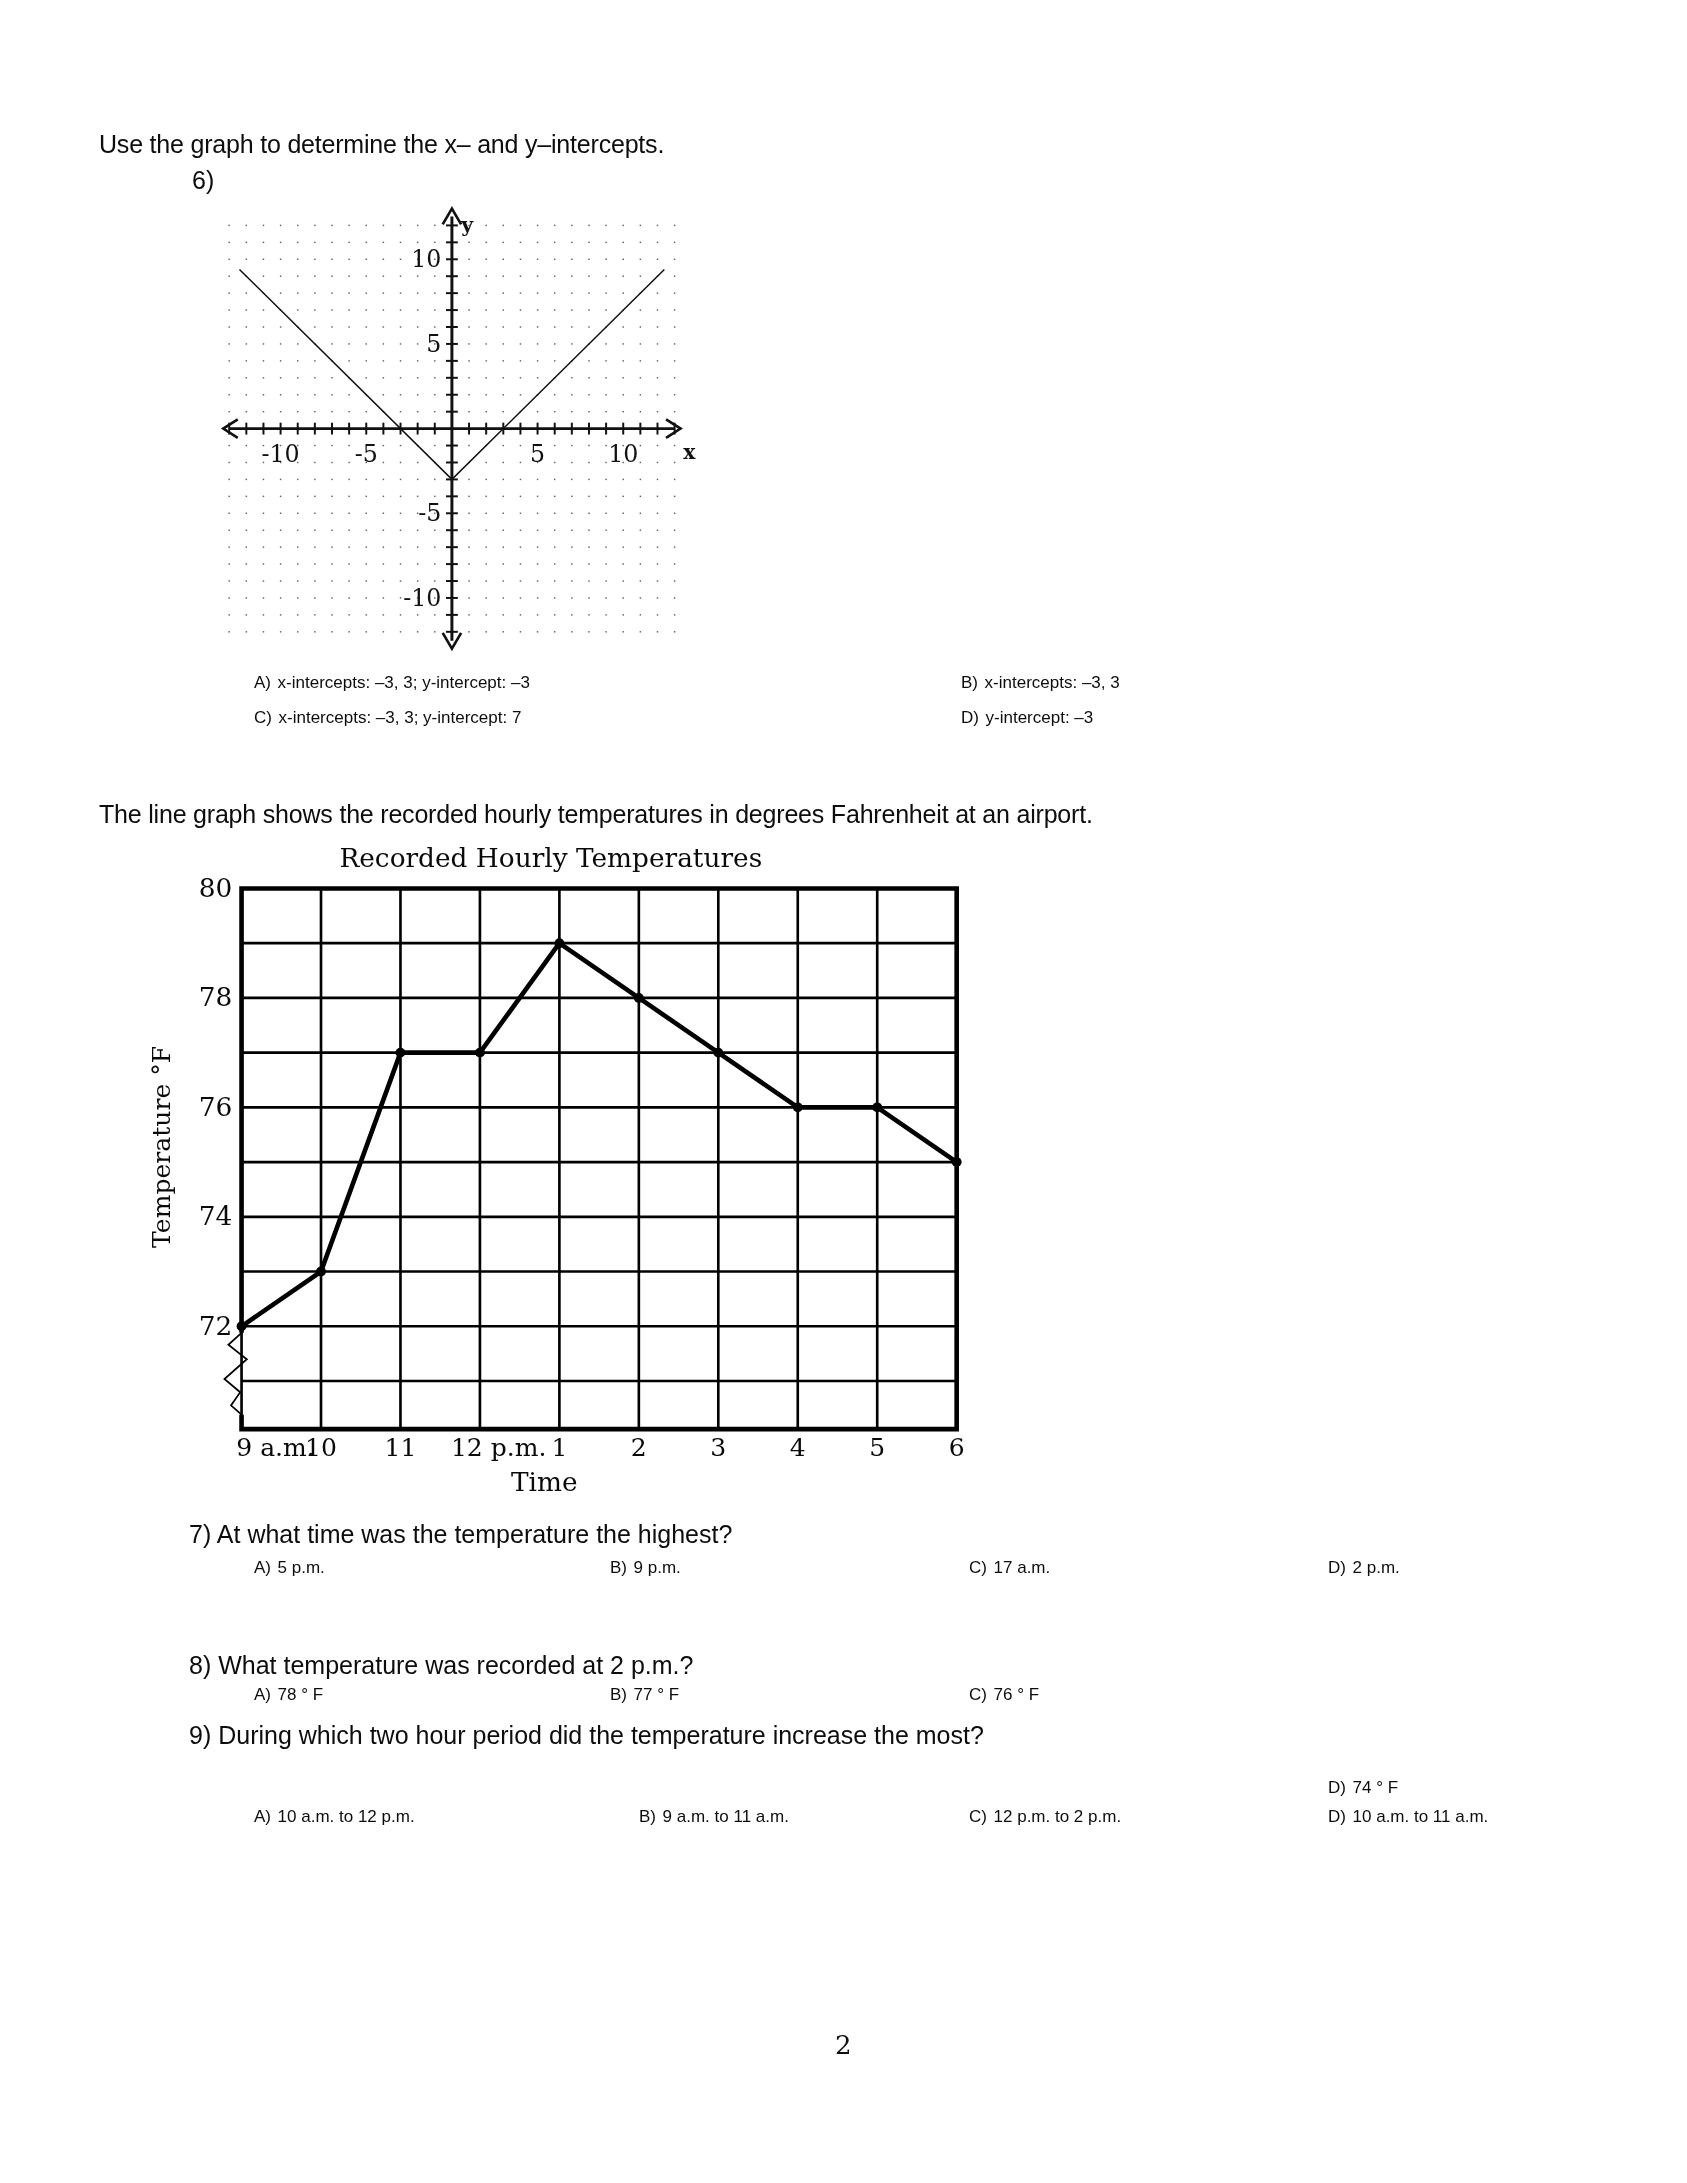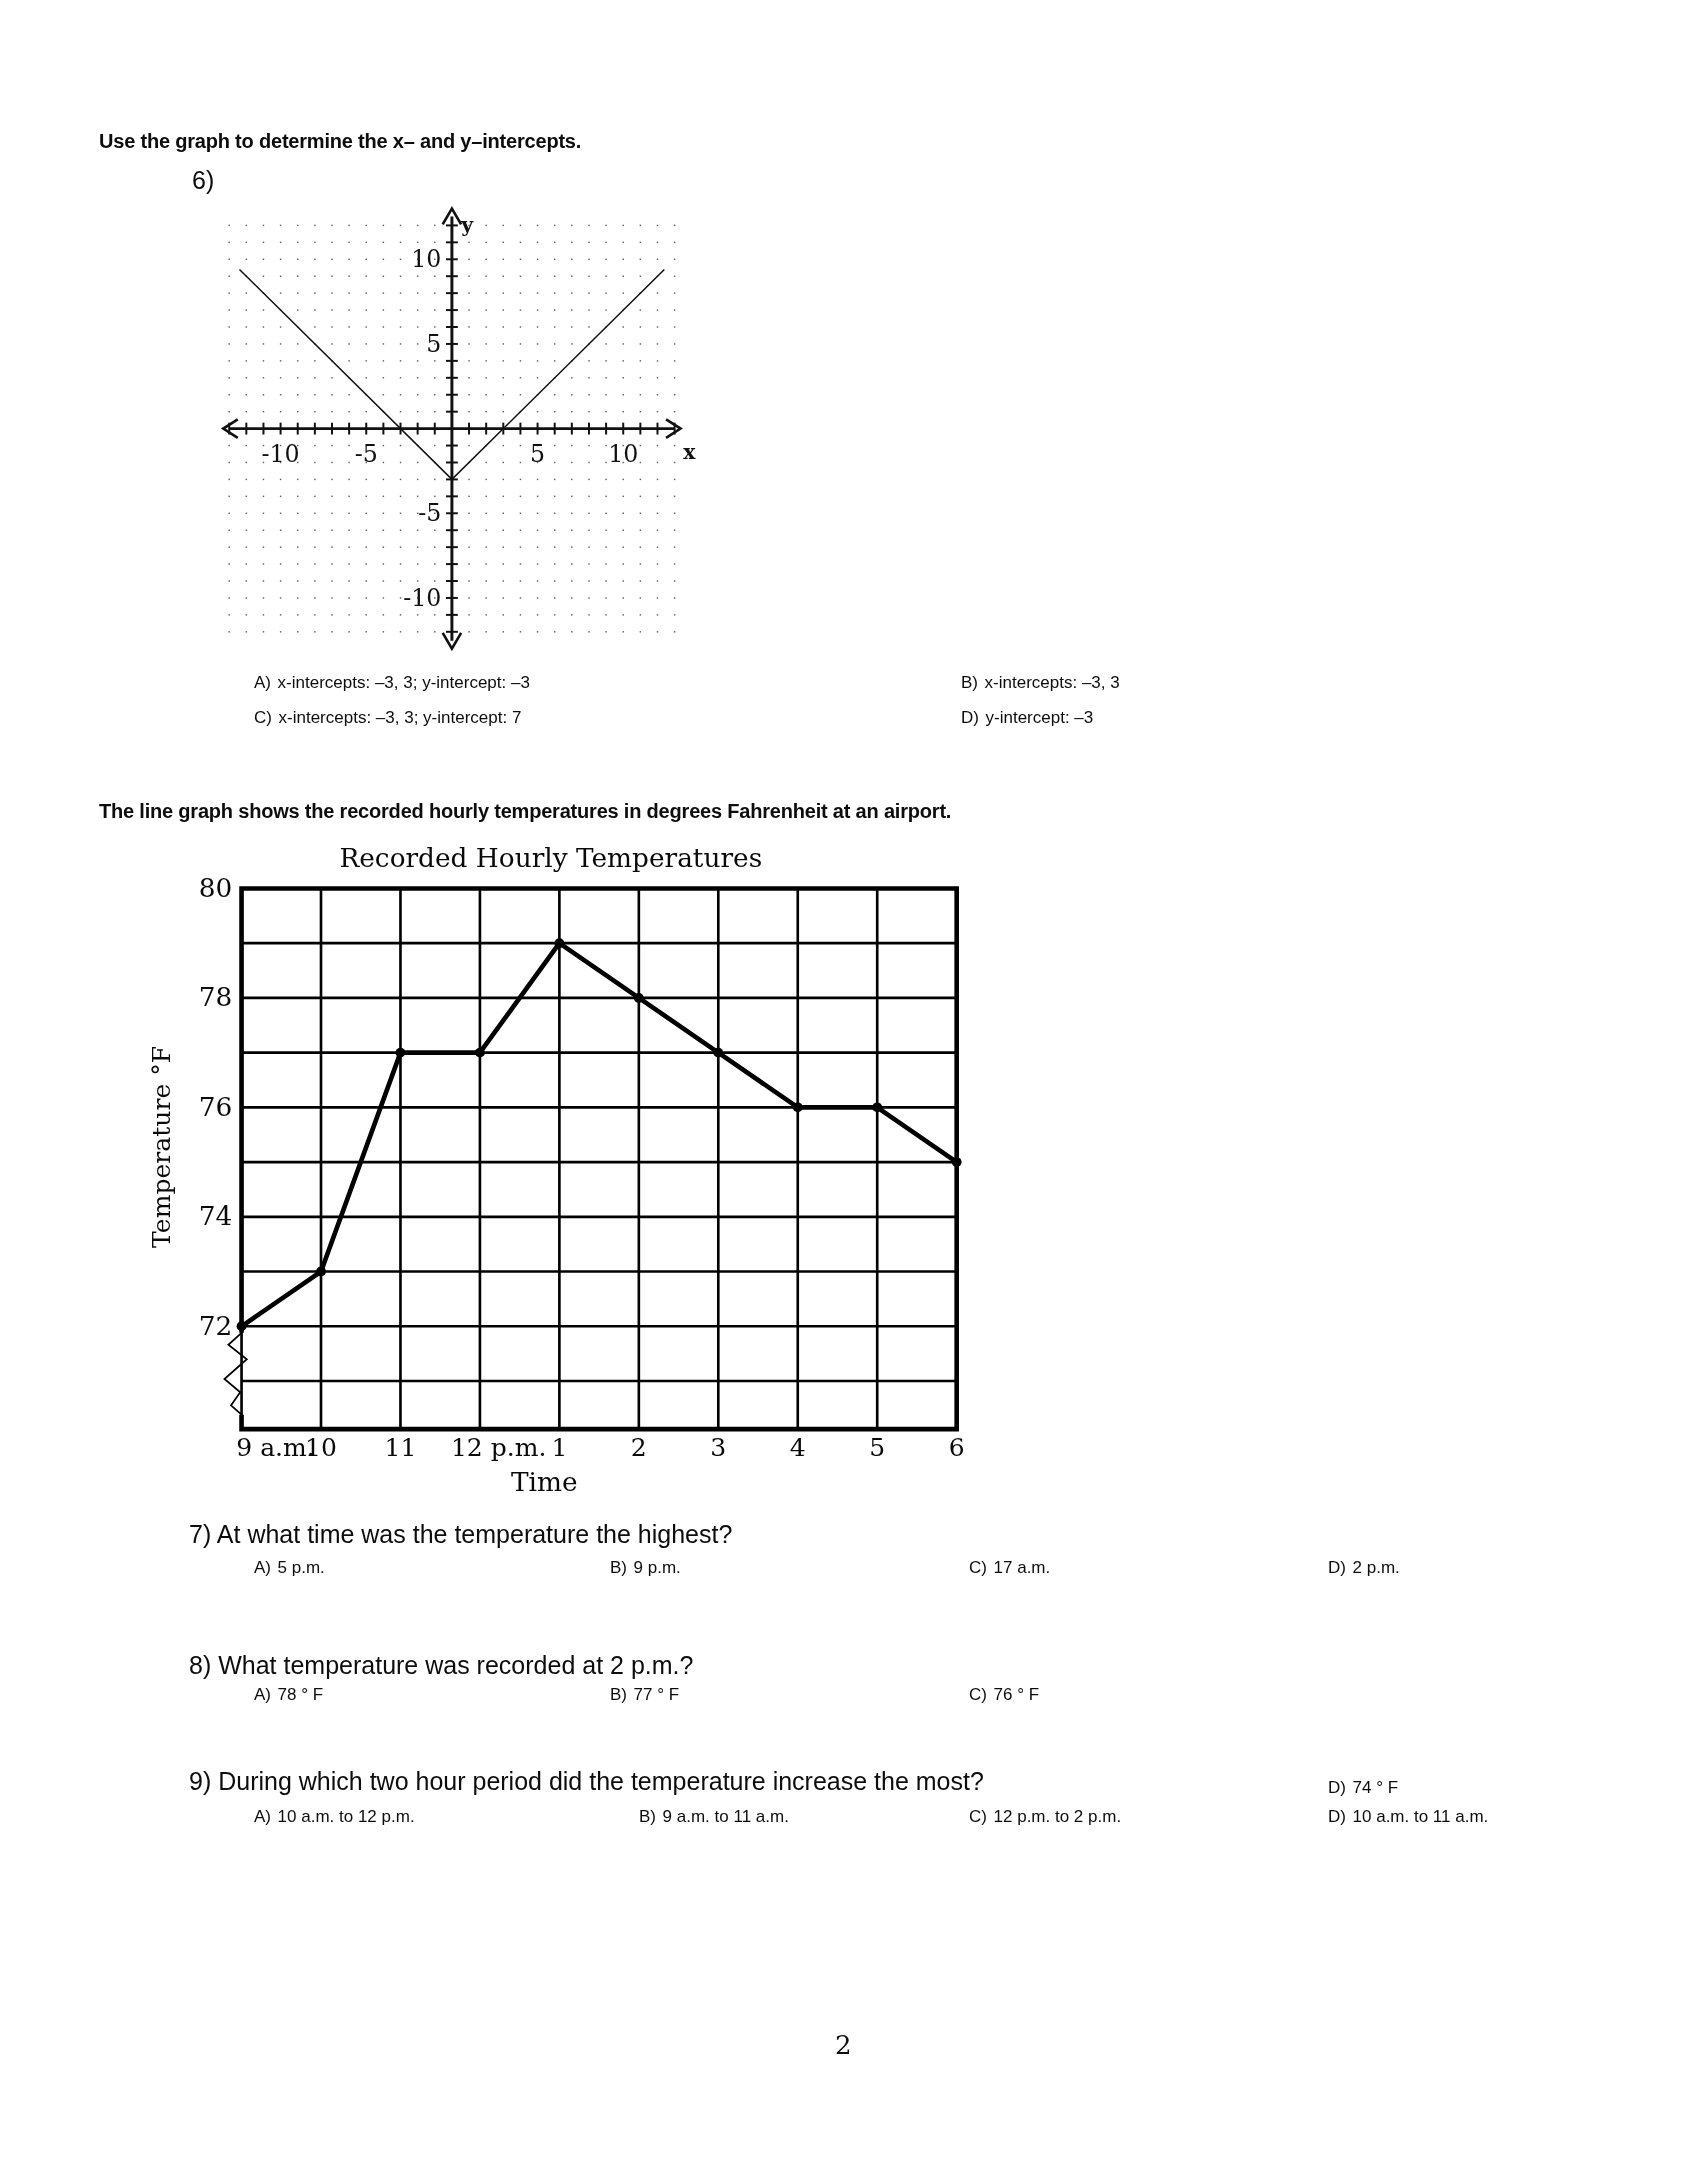--- a/index.html
+++ b/index.html
@@ -1,19 +1,19 @@
 <!DOCTYPE html>
 <html style="font-size:10.5px"><head>
 <meta charset="utf-8">
 <style>
   html,body{margin:0;padding:0;background:#ffffff;}
   body{position:relative;width:1688px;height:2183px;overflow:hidden;
        font-family:"Liberation Sans",sans-serif;color:#0d0d0d;}
   .abs{position:absolute;white-space:nowrap;}
-  .heading{font-weight:bold;font-size:20px;letter-spacing:-0.2px;}
+  .heading{font-weight:normal;font-size:25px;letter-spacing:-0.2px;}
   .body{font-size:25px;}
   .choice{font-size:17px;}
   .choice .lbl{margin-right:6.6px;}
   .pagenum{font-family:"DejaVu Serif",serif;font-size:26px;}
   svg{position:absolute;overflow:visible;}
   .t36{font-family:"DejaVu Serif",serif;font-size:36px;fill:#111;}
   .t32b{font-family:"DejaVu Serif",serif;font-size:31px;font-weight:bold;fill:#111;}
   .t38{font-family:"DejaVu Serif",serif;font-size:38px;fill:#0a0a0a;}
   .t40{font-family:"DejaVu Serif",serif;font-size:40px;fill:#0a0a0a;}
 </style>
@@ -814,21 +814,21 @@
 <div class="abs choice" style="left:610px;top:1685px">
   <span class="lbl">B)</span><span>77 ° F</span>
 </div>
 <div class="abs choice" style="left:969px;top:1685px">
   <span class="lbl">C)</span><span>76 ° F</span>
 </div>
 <div class="abs choice" style="left:1328px;top:1778px">
   <span class="lbl">D)</span><span>74 ° F</span>
 </div>
 
-<div class="abs body" style="left:189px;top:1767px">
+<div class="abs body" style="left:189px;top:1721px">
   <span>9)</span>
   <span>During which two hour period did the temperature increase the most?</span>
 </div>
 <div class="abs choice" style="left:254px;top:1807px">
   <span class="lbl">A)</span><span>10 a.m. to 12 p.m.</span>
 </div>
 <div class="abs choice" style="left:639px;top:1807px">
   <span class="lbl">B)</span><span>9 a.m. to 11 a.m.</span>
 </div>
 <div class="abs choice" style="left:969px;top:1807px">

